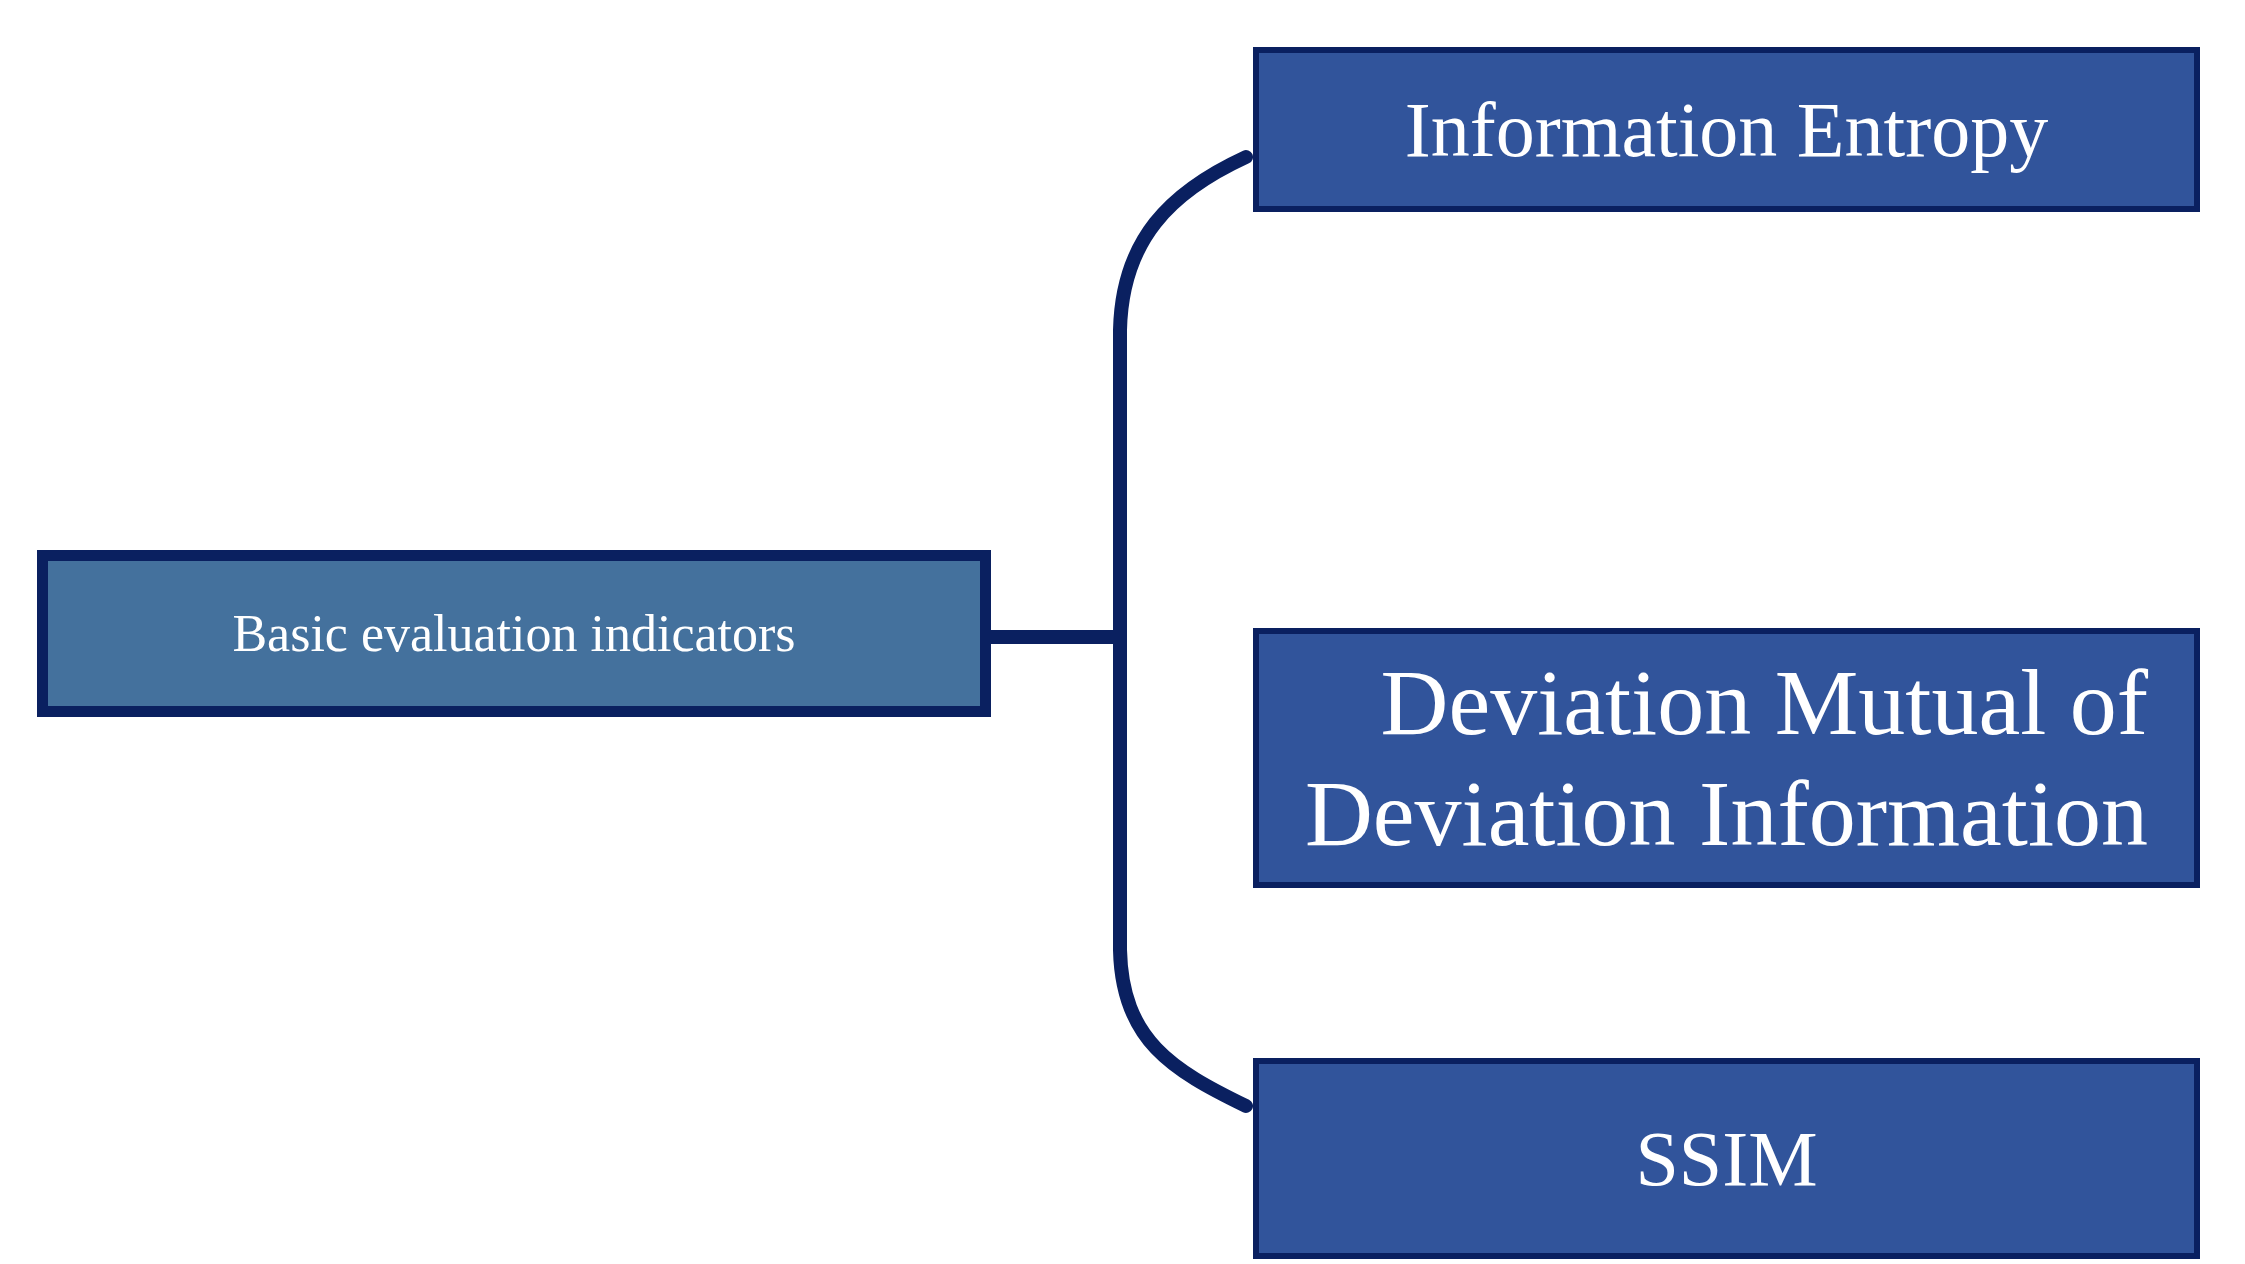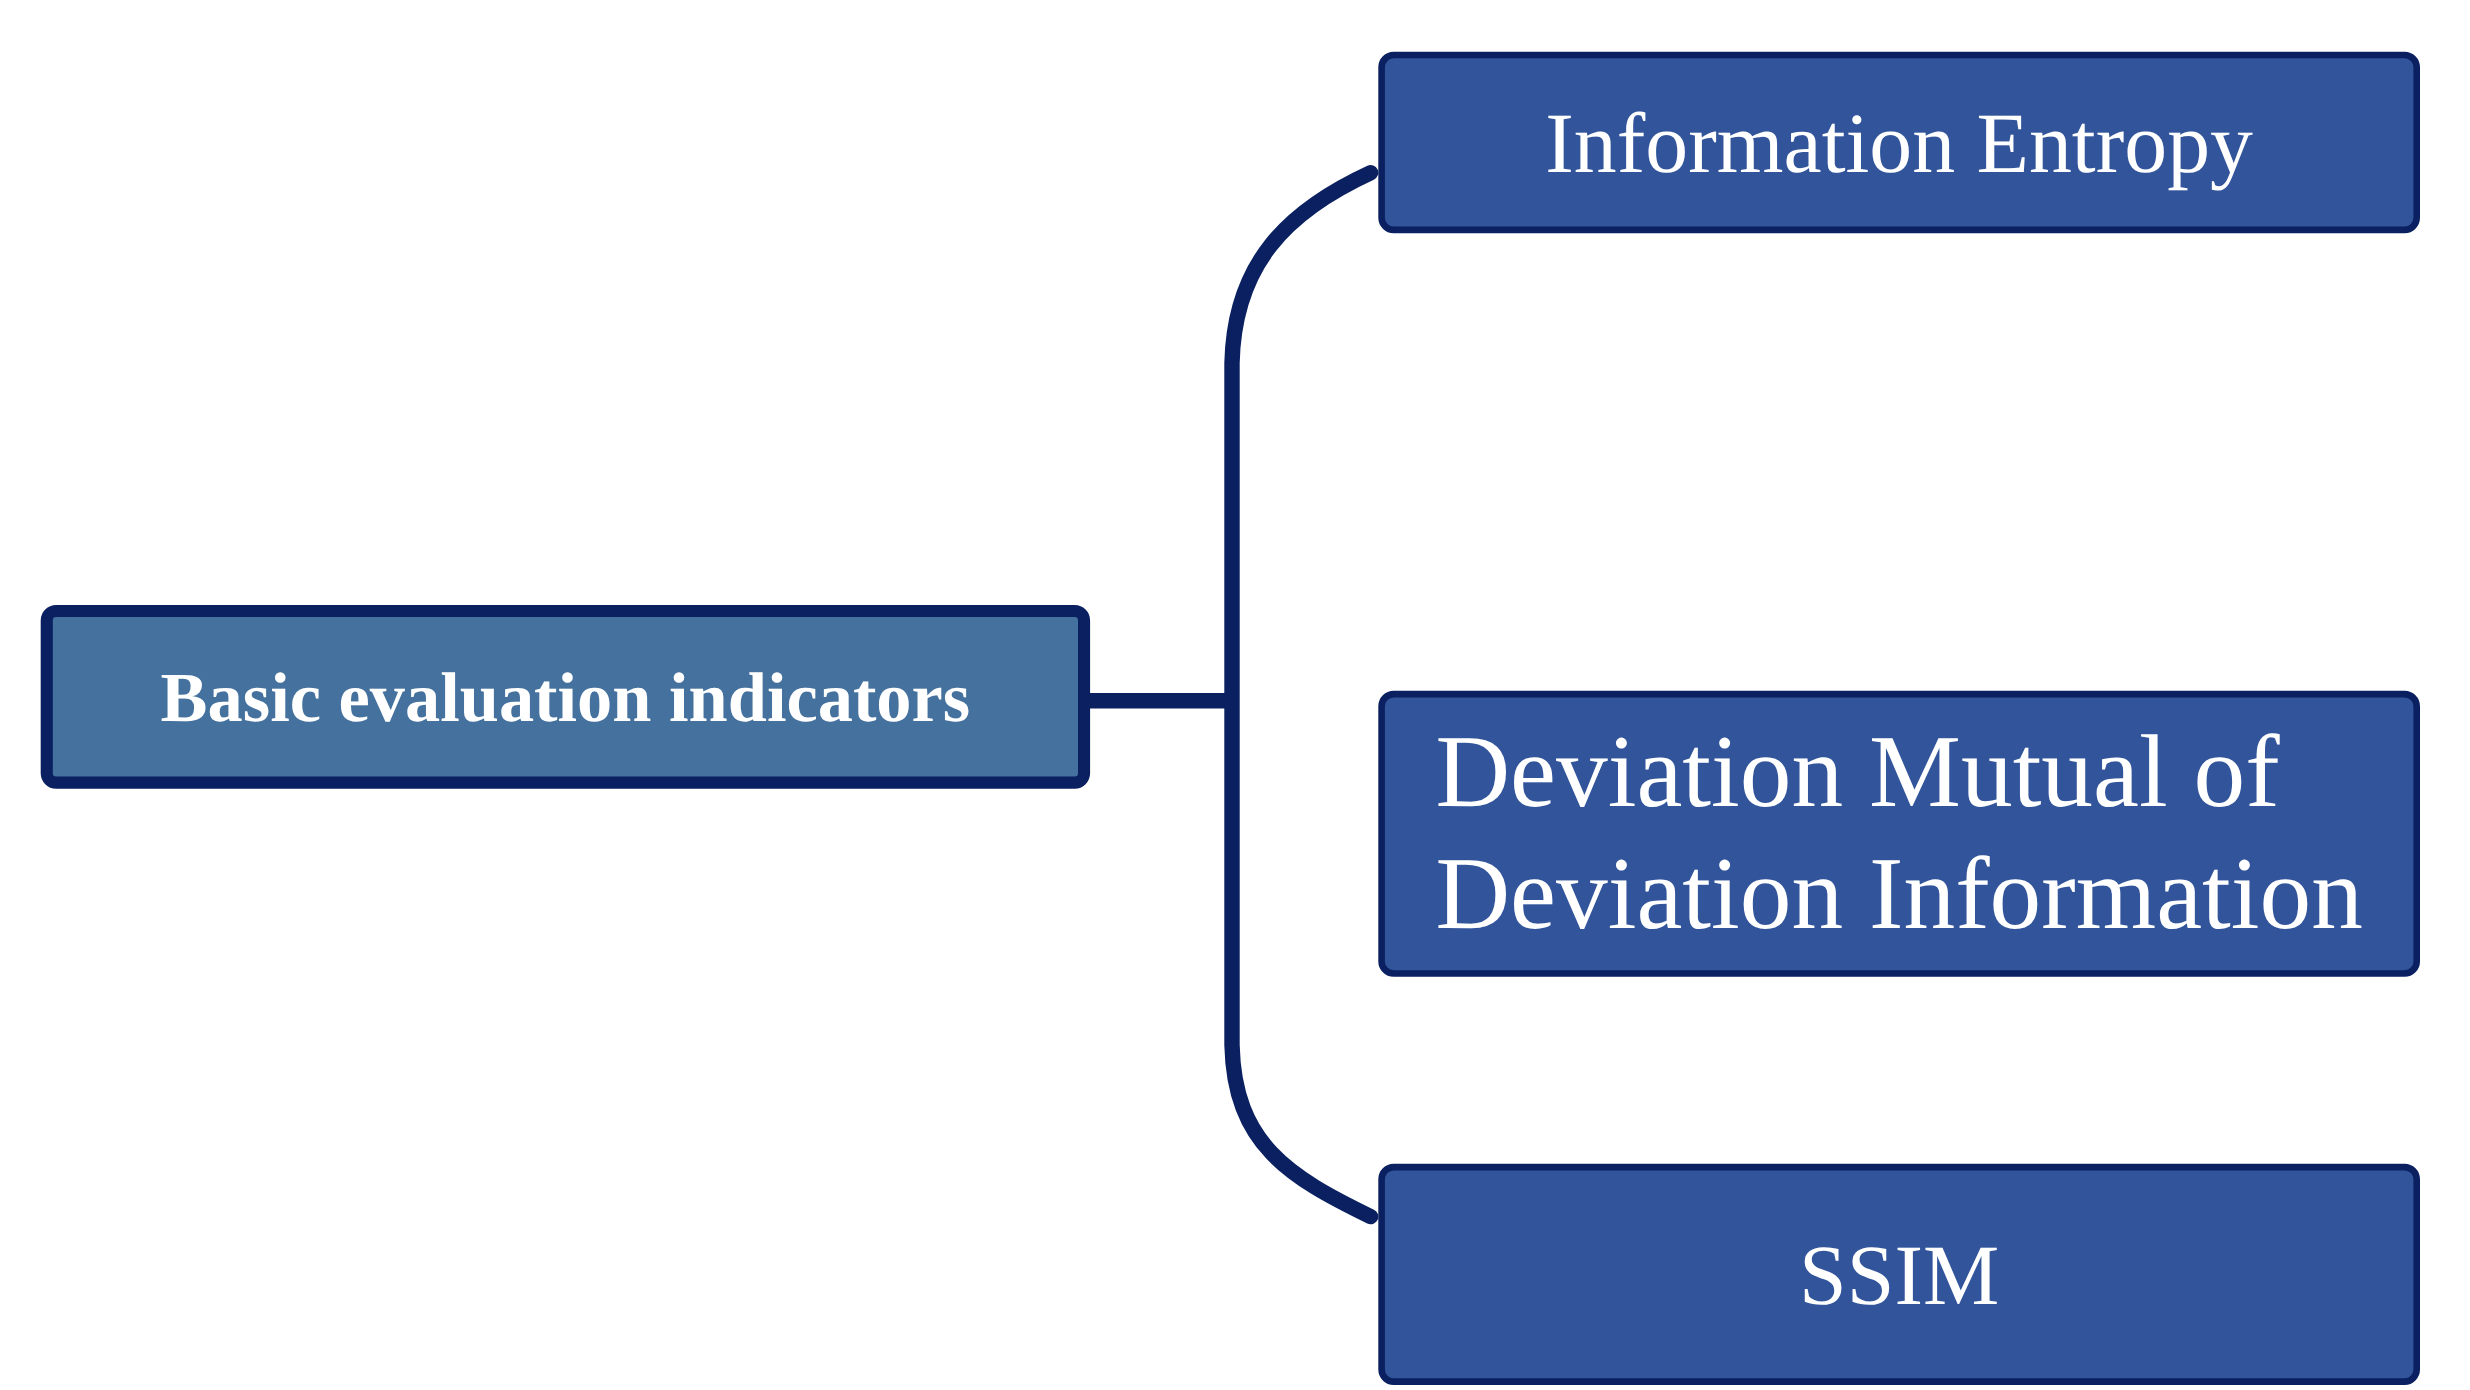--- a/index.html
+++ b/index.html
@@ -32,31 +32,29 @@
   .connector-svg path{
     stroke:var(--navy);
     fill:none;
   }
   .node{
     position:absolute;
     box-sizing:border-box;
     display:flex;
     align-items:center;
     justify-content:center;
-    text-align:left;
+    text-align:right;
     color:var(--text-color);
-    border-radius:14px;
   }
   .root-box{
     left:37px; top:550px;
     width:954px; height:167px;
     background:var(--root-fill);
     border:11px solid var(--navy);
-    font-size:64px;
-    font-weight:bold;
+    font-size:52px;
   }
   .leaf-box{
     background:var(--leaf-fill);
     border:6px solid var(--navy);
     left:1253px;
     width:947px;
     font-size:78px;
   }
   .leaf-1{ top:47px;  height:165px; }
   .leaf-2{ top:340px; height:168px; }

